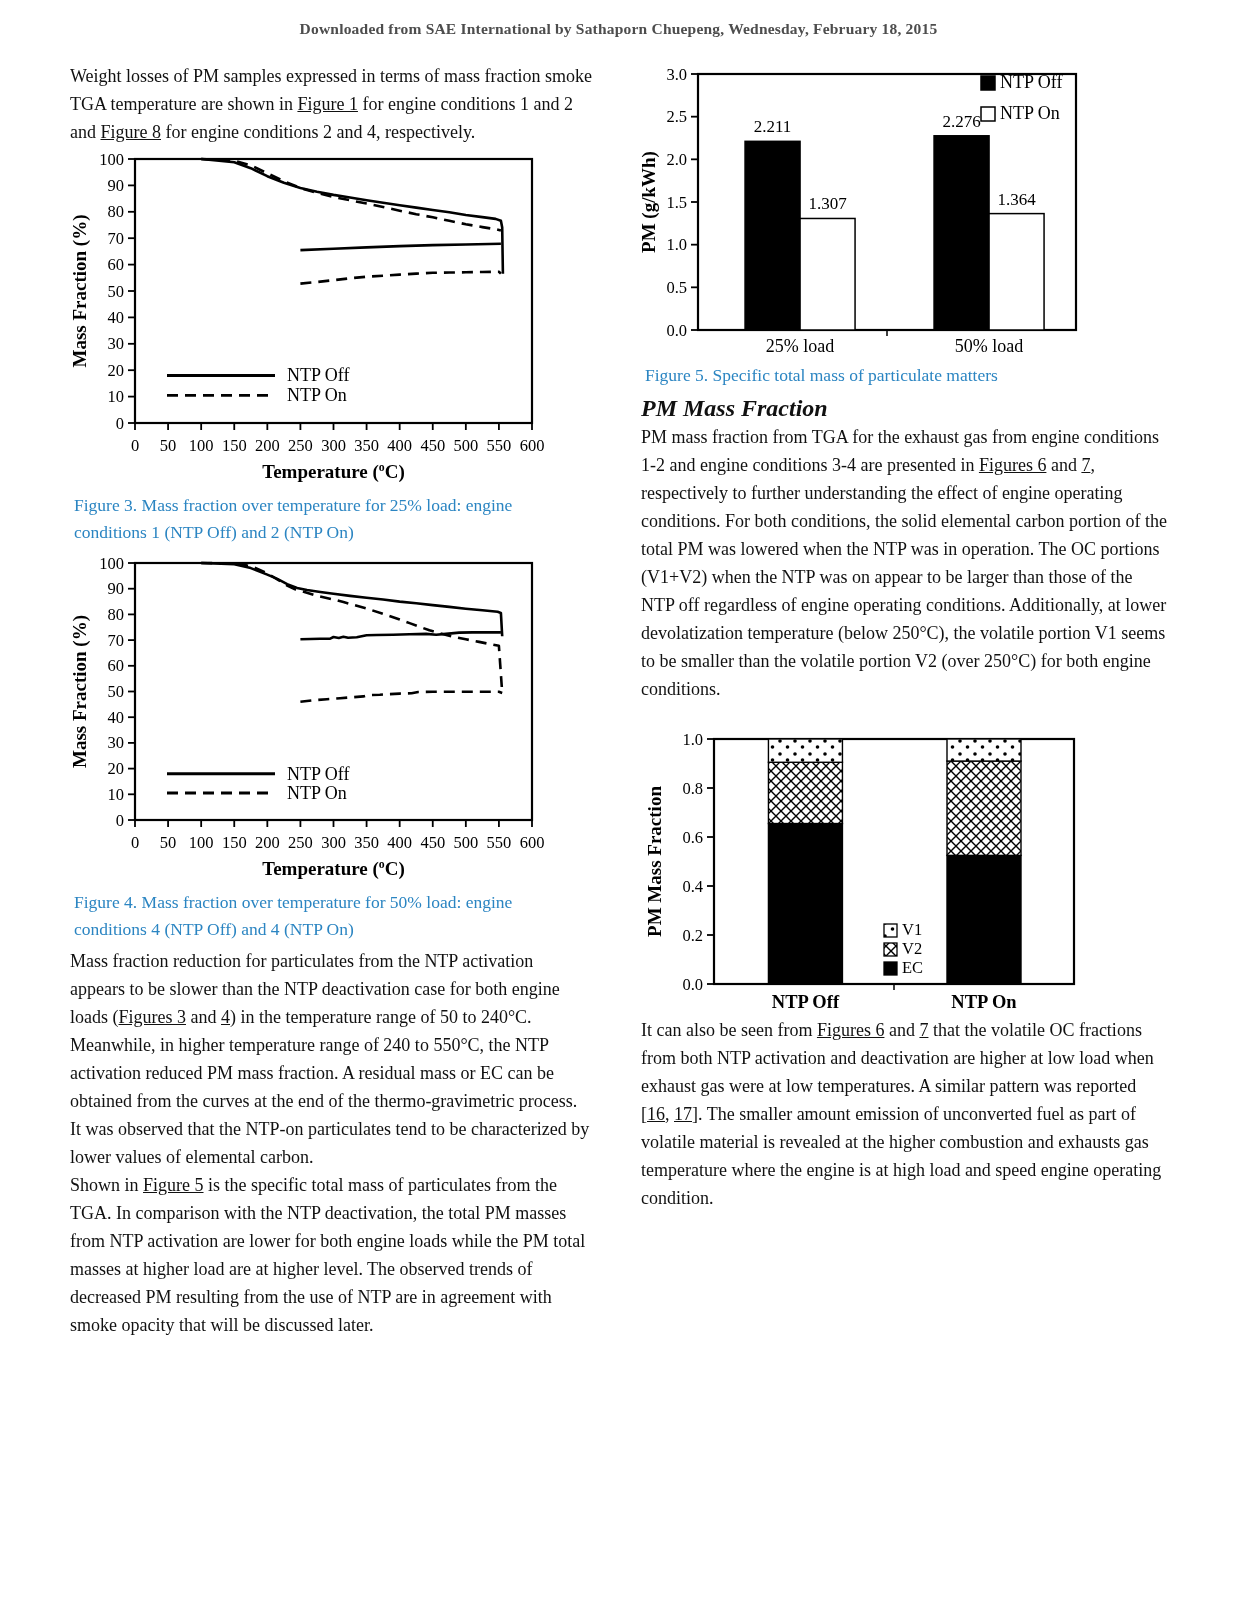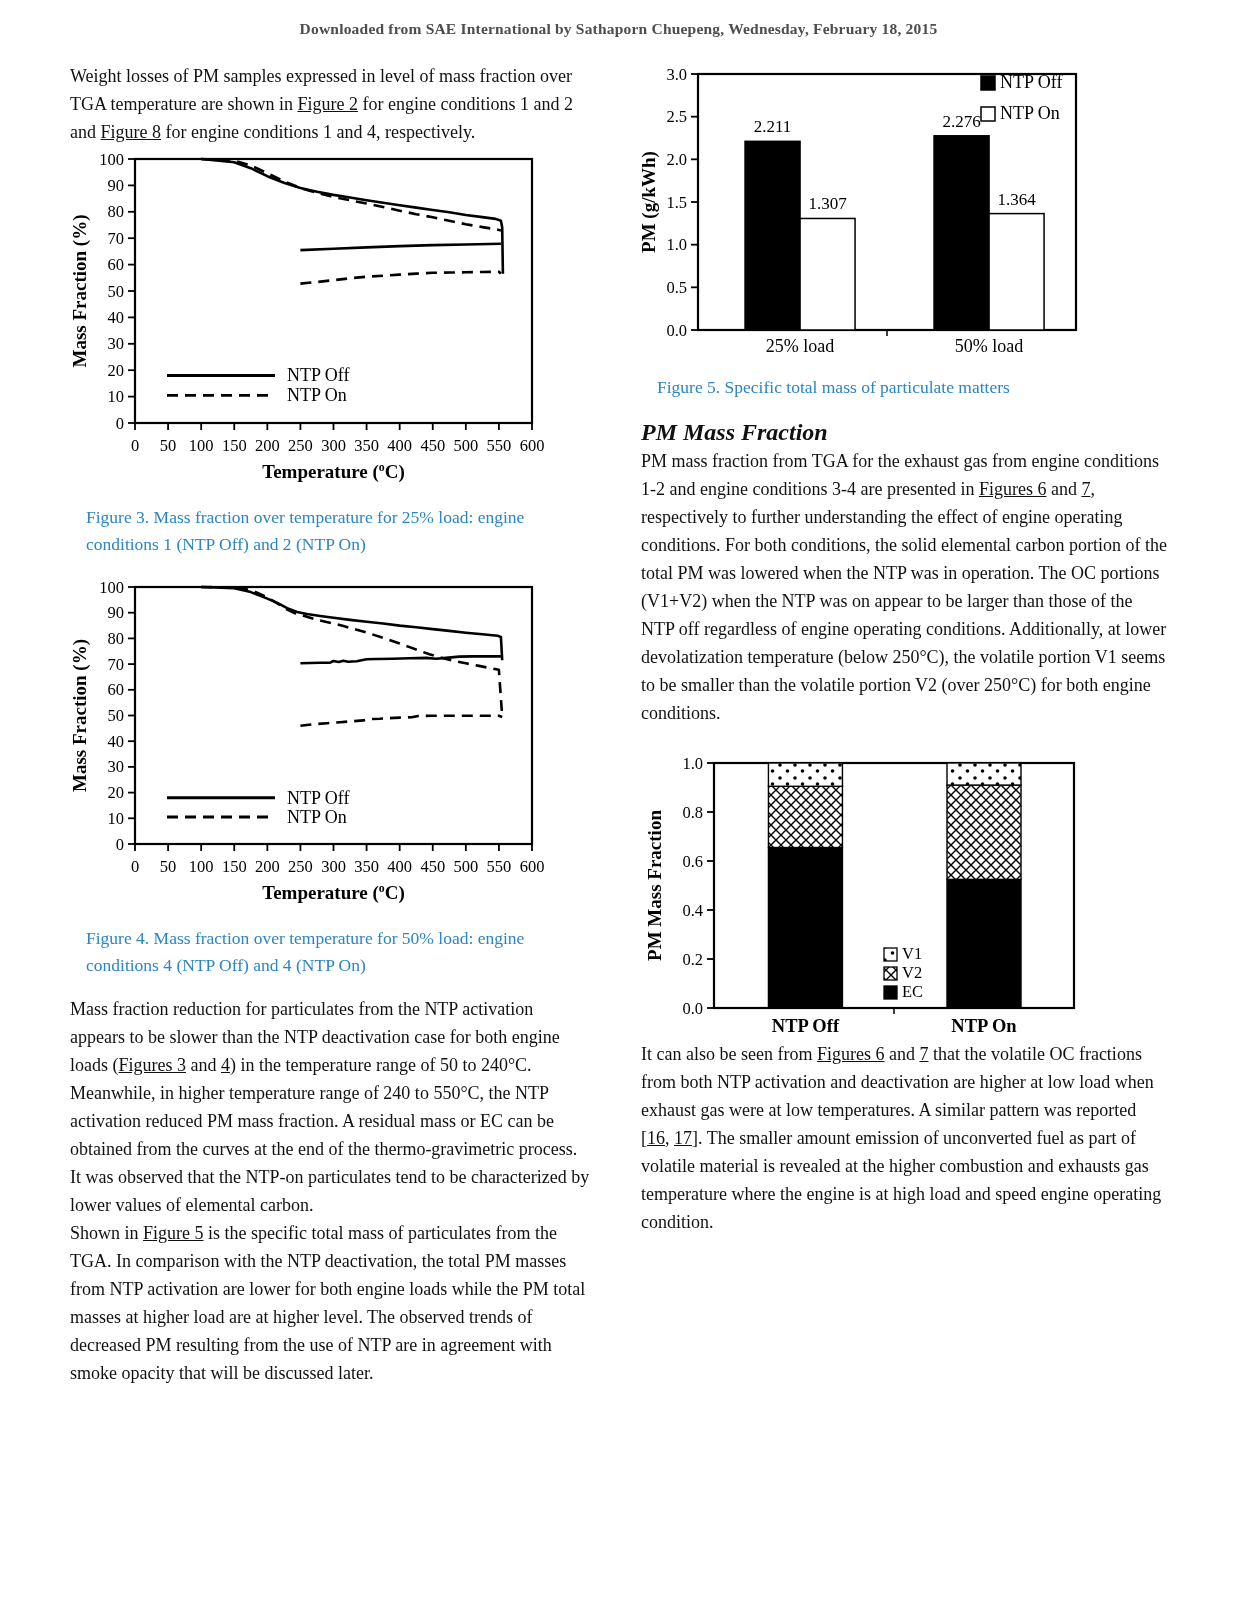--- a/index.html
+++ b/index.html
@@ -6,36 +6,36 @@
   .page{position:relative;width:1237px;height:1440px;background:#fff;
         font-family:"Liberation Serif", serif;color:#111;overflow:hidden;}
   .banner{position:absolute;top:20px;left:0;right:0;text-align:center;
           font-weight:bold;font-size:15.5px;color:#4d4d4d;letter-spacing:.2px;}
   .col{position:absolute;}
   .col-left{left:70px;top:62px;width:522px;}
   .col-right{left:641px;top:58px;width:528px;}
   p.body{font-size:18px;line-height:28px;margin:0;text-align:left;}
   a.doclink{color:inherit;text-decoration:underline;cursor:pointer;}
   h2.section{font-size:24px;font-style:italic;font-weight:bold;margin:0;line-height:30px;}
-  p.caption{font-size:17.5px;line-height:27px;margin:16px;color:#2b85c2;}
+  p.caption{font-size:17.5px;line-height:27px;margin:4px;color:#2b85c2;}
   svg{display:block;}
   svg text{font-family:"Liberation Serif", serif;fill:#000;}
   .mt6{margin-top:6px;}.mt4{margin-top:4px;}.mt8{margin-top:8px;}
   .mt14{margin-top:14px;}.mt26{margin-top:26px;}.mt28{margin-top:28px;font-family:Liberation Serif, serif;}
   .mb10{margin-bottom:10px;}
 </style>
 </head>
 <body>
 
 <div class="page">
 
   <div class="banner">Downloaded from SAE International by Sathaporn Chuepeng, Wednesday, February 18, 2015</div>
 
   <div class="col col-left">
-    <p class="body mb10"><span>Weight losses of PM samples expressed in level of mass fraction over TGA temperature are shown in </span><a class="doclink" href="#">Figure 2</a><span> for engine conditions 1 and 2 and </span><a class="doclink" href="#">Figure 8</a><span> for engine conditions 1 and 4, respectively.</span></p>
+    <p class="body mb10"><span>Weight losses of PM samples expressed in terms of mass fraction smoke TGA temperature are shown in </span><a class="doclink" href="#">Figure 1</a><span> for engine conditions 1 and 2 and </span><a class="doclink" href="#">Figure 8</a><span> for engine conditions 2 and 4, respectively.</span></p>
 
     <svg width="522" height="342">
         <rect x="65" y="13" width="397" height="264" fill="none" stroke="#000" stroke-width="2.2"></rect>
         <line x1="65" x2="65" y1="277" y2="284" stroke="#000" stroke-width="1.8"></line>
         <text x="65" y="305" text-anchor="middle" font-size="16.5">0</text>
         <line x1="98.08333333333333" x2="98.08333333333333" y1="277" y2="284" stroke="#000" stroke-width="1.8"></line>
         <text x="98.08333333333333" y="305" text-anchor="middle" font-size="16.5">50</text>
         <line x1="131.16666666666666" x2="131.16666666666666" y1="277" y2="284" stroke="#000" stroke-width="1.8"></line>
         <text x="131.16666666666666" y="305" text-anchor="middle" font-size="16.5">100</text>
         <line x1="164.25" x2="164.25" y1="277" y2="284" stroke="#000" stroke-width="1.8"></line>

